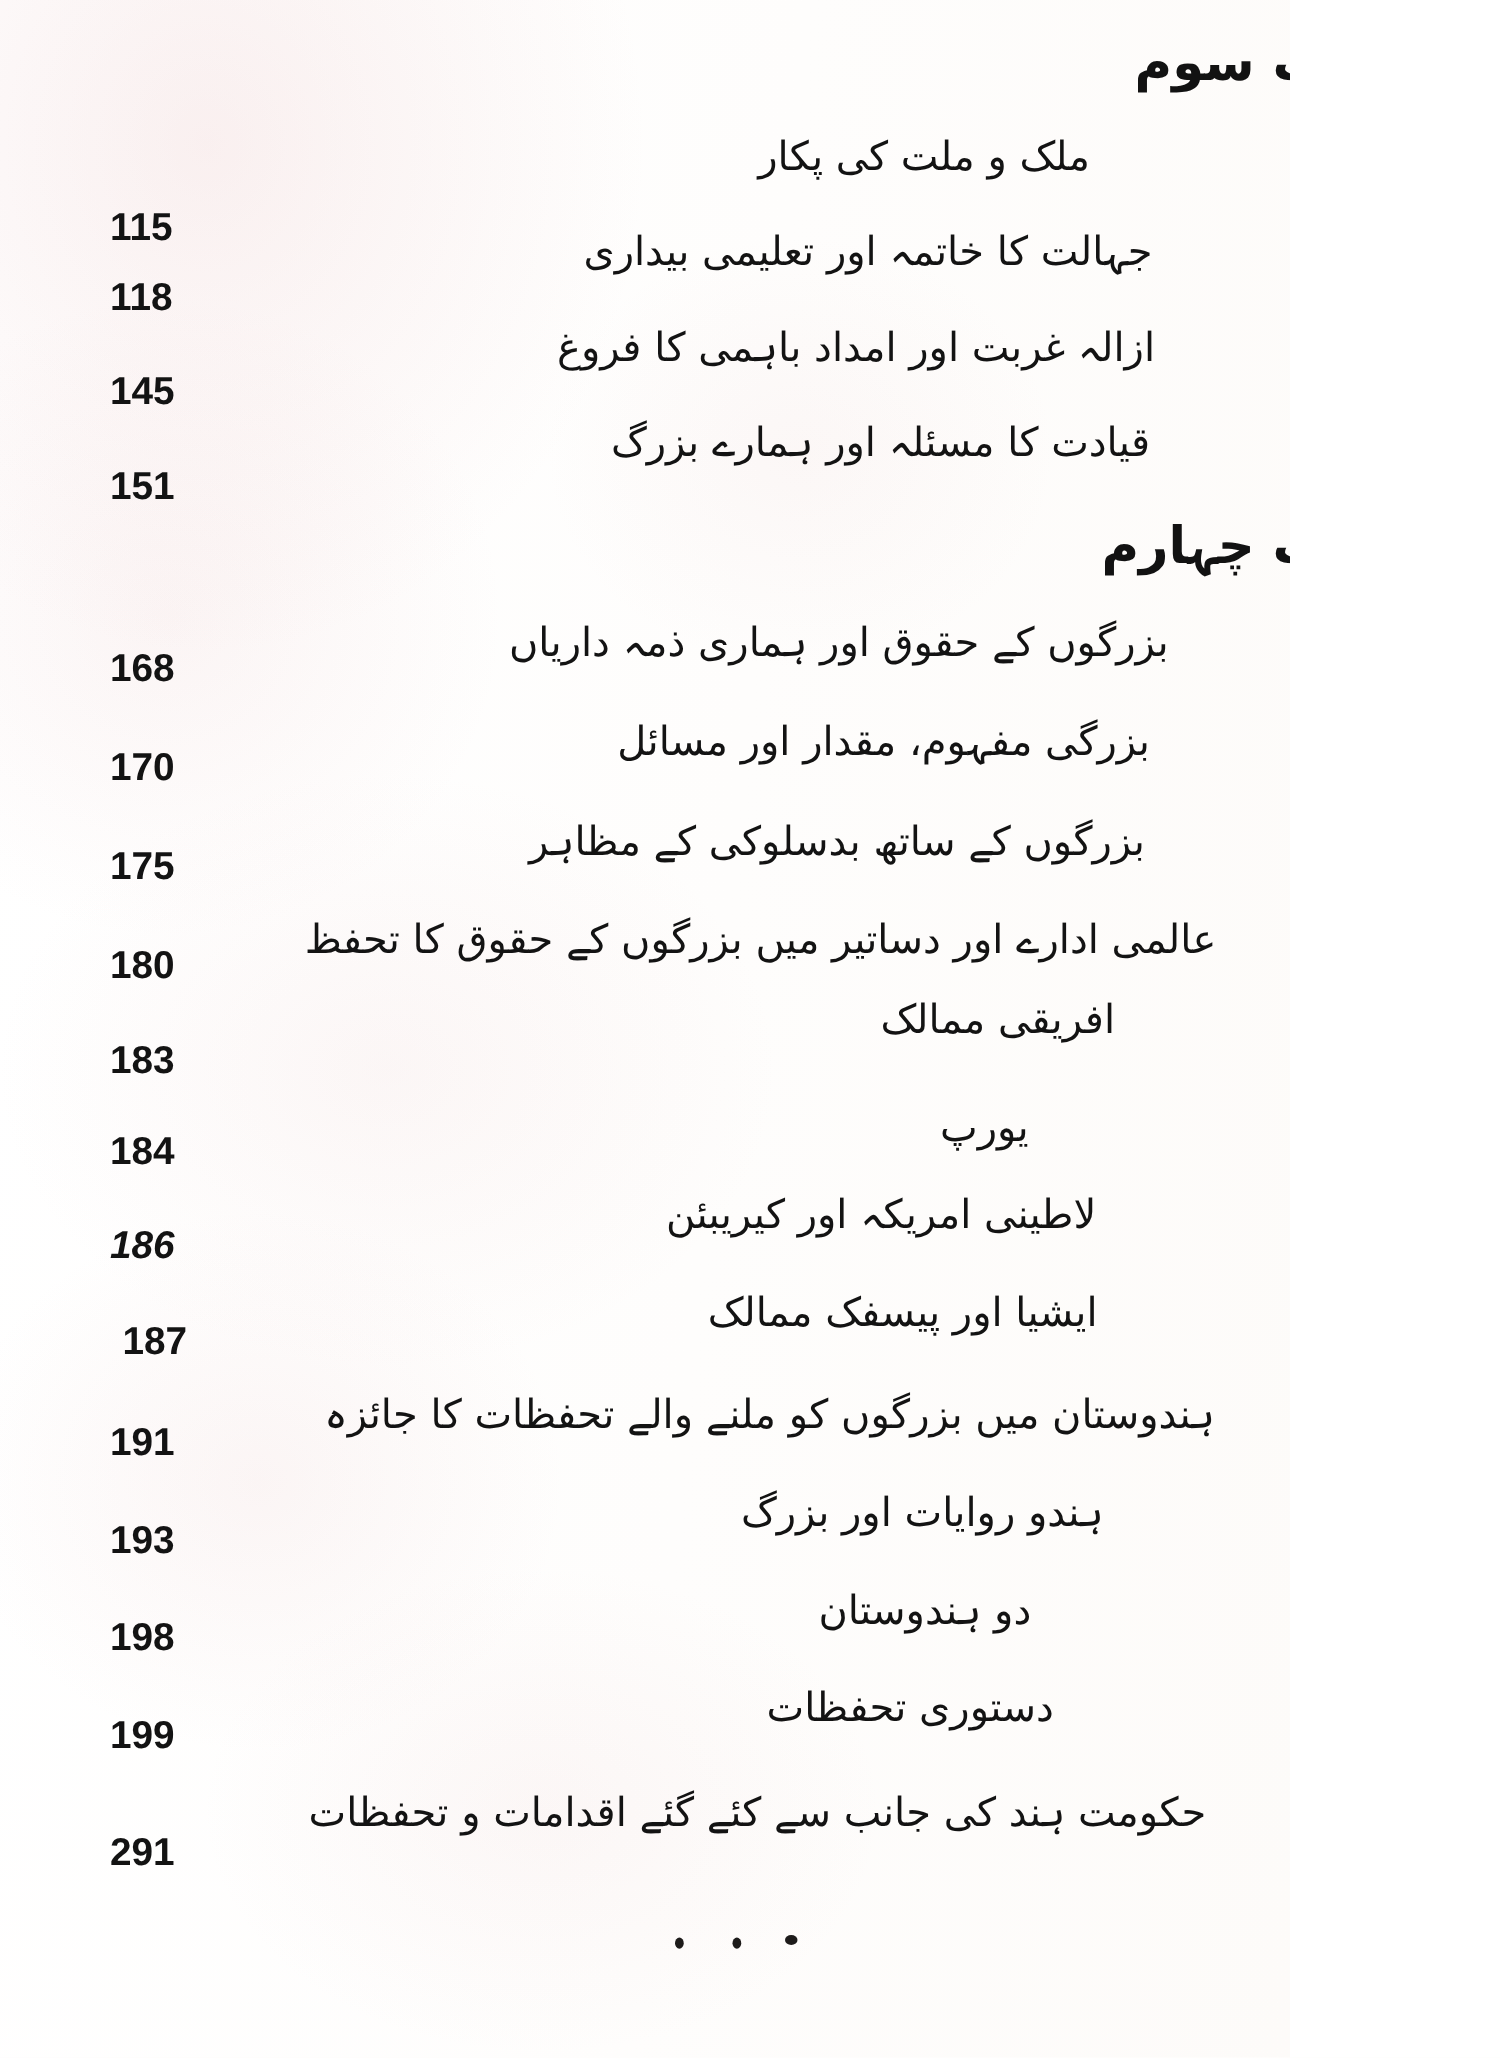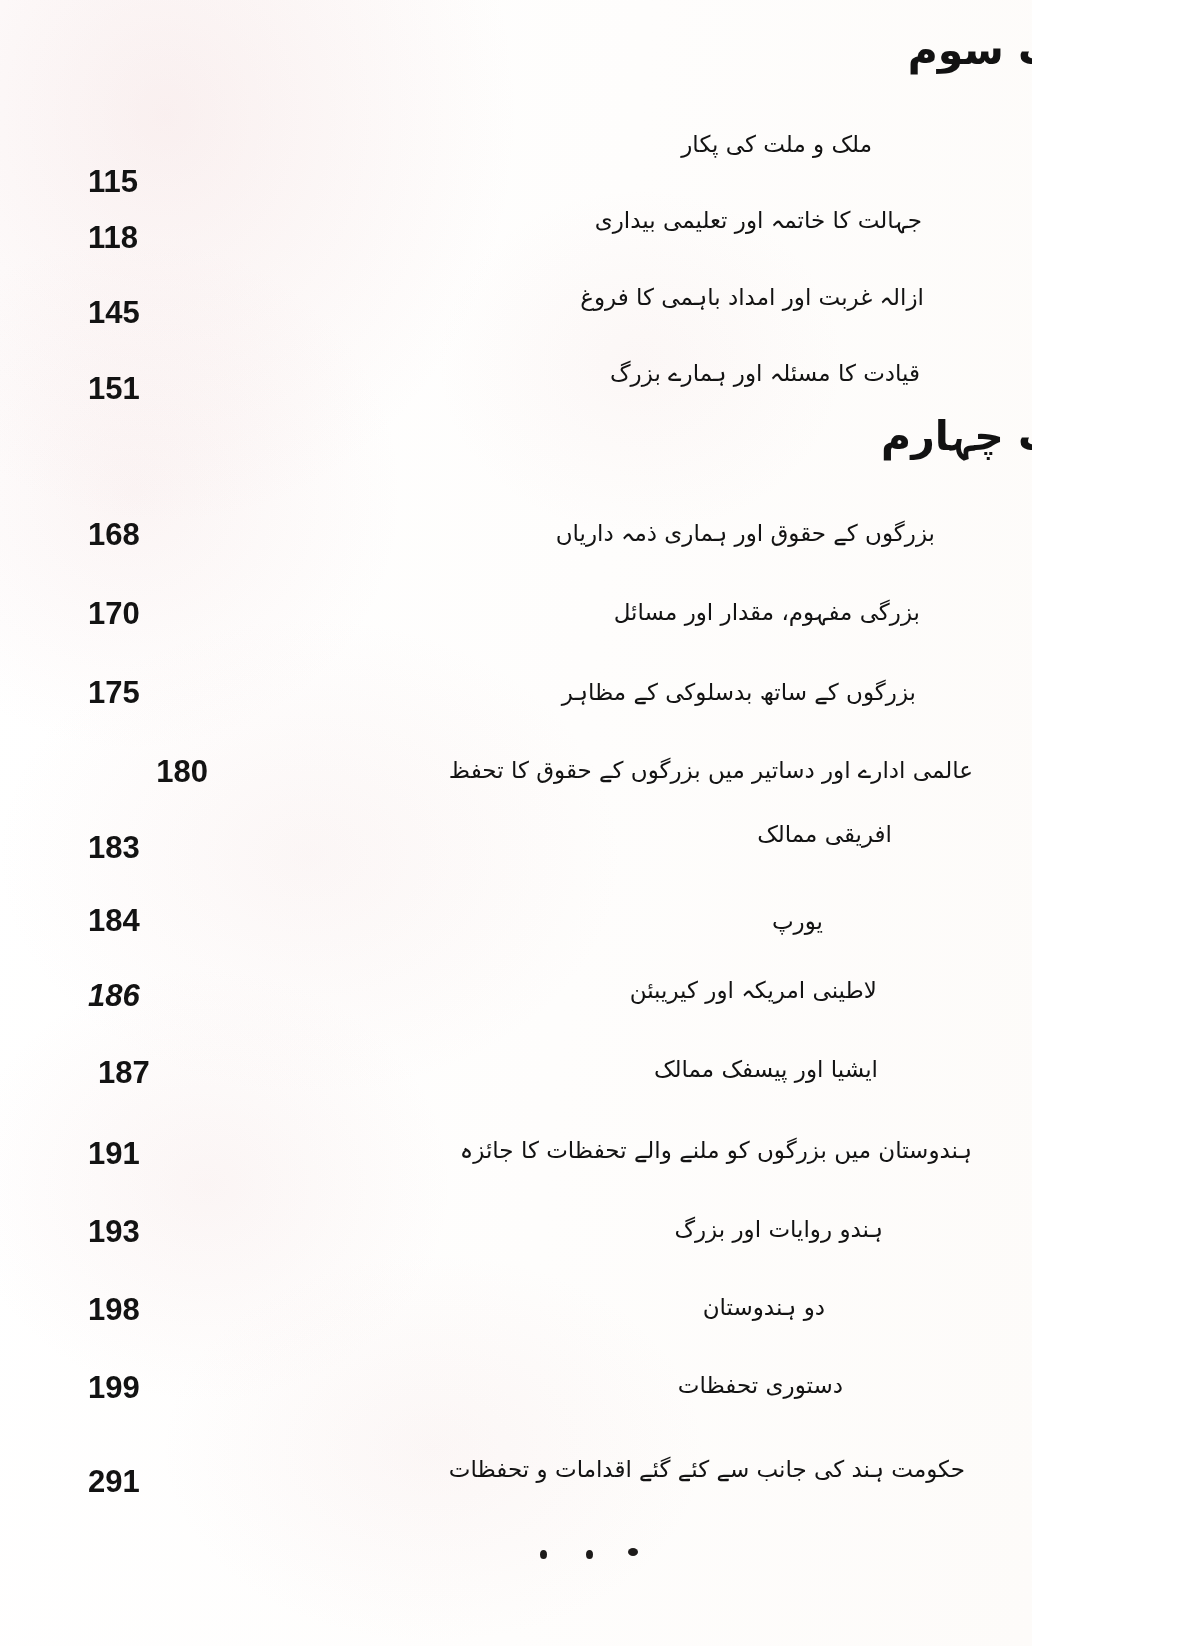--- a/index.html
+++ b/index.html
@@ -117,25 +117,24 @@
     line-height: 1;
     color: #131313;
   }
 
   .entry-title {
     position: absolute;
     right: 0;
     text-align: right;
     direction: rtl;
     font-family: "DejaVu Sans", "Liberation Sans", sans-serif;
-    font-size: 23px;
+    font-size: 32px;
     line-height: 1.18;
     color: #131313;
     white-space: nowrap;
-    margin-top: 24px;
   }
 </style>
 </head>
 <body>
 
 <div id="page">
 
   <div id="paper-surface"></div>
   <div id="scan-gutter"></div>
   <div id="scan-gutter-line"></div>
@@ -171,21 +170,21 @@
       </div>
       <div class="toc-row" style="top: 0px;">
         <div class="page-number" style="top: 598px;">170</div>
         <div class="entry-title" style="top: 575px; right: 170px;">بزرگی  مفہوم، مقدار اور مسائل</div>
       </div>
       <div class="toc-row" style="top: 0px;">
         <div class="page-number" style="top: 677px;">175</div>
         <div class="entry-title" style="top: 655px; right: 174px;">بزرگوں کے ساتھ بدسلوکی کے مظاہر</div>
       </div>
       <div class="toc-row" style="top: 0px;">
-        <div class="page-number" style="top: 756px; text-align: right;">180</div>
+        <div class="page-number" style="top: 756px;">180</div>
         <div class="entry-title" style="top: 733px; right: 117px;">عالمی ادارے اور دساتیر میں بزرگوں کے حقوق کا تحفظ</div>
       </div>
       <div class="toc-row" style="top: 0px;">
         <div class="page-number" style="top: 832px;">183</div>
         <div class="entry-title" style="top: 797px; right: 198px;">افریقی ممالک</div>
       </div>
       <div class="toc-row" style="top: 0px;">
         <div class="page-number" style="top: 905px;">184</div>
         <div class="entry-title" style="top: 884px; right: 267px;">یورپ</div>
       </div>

